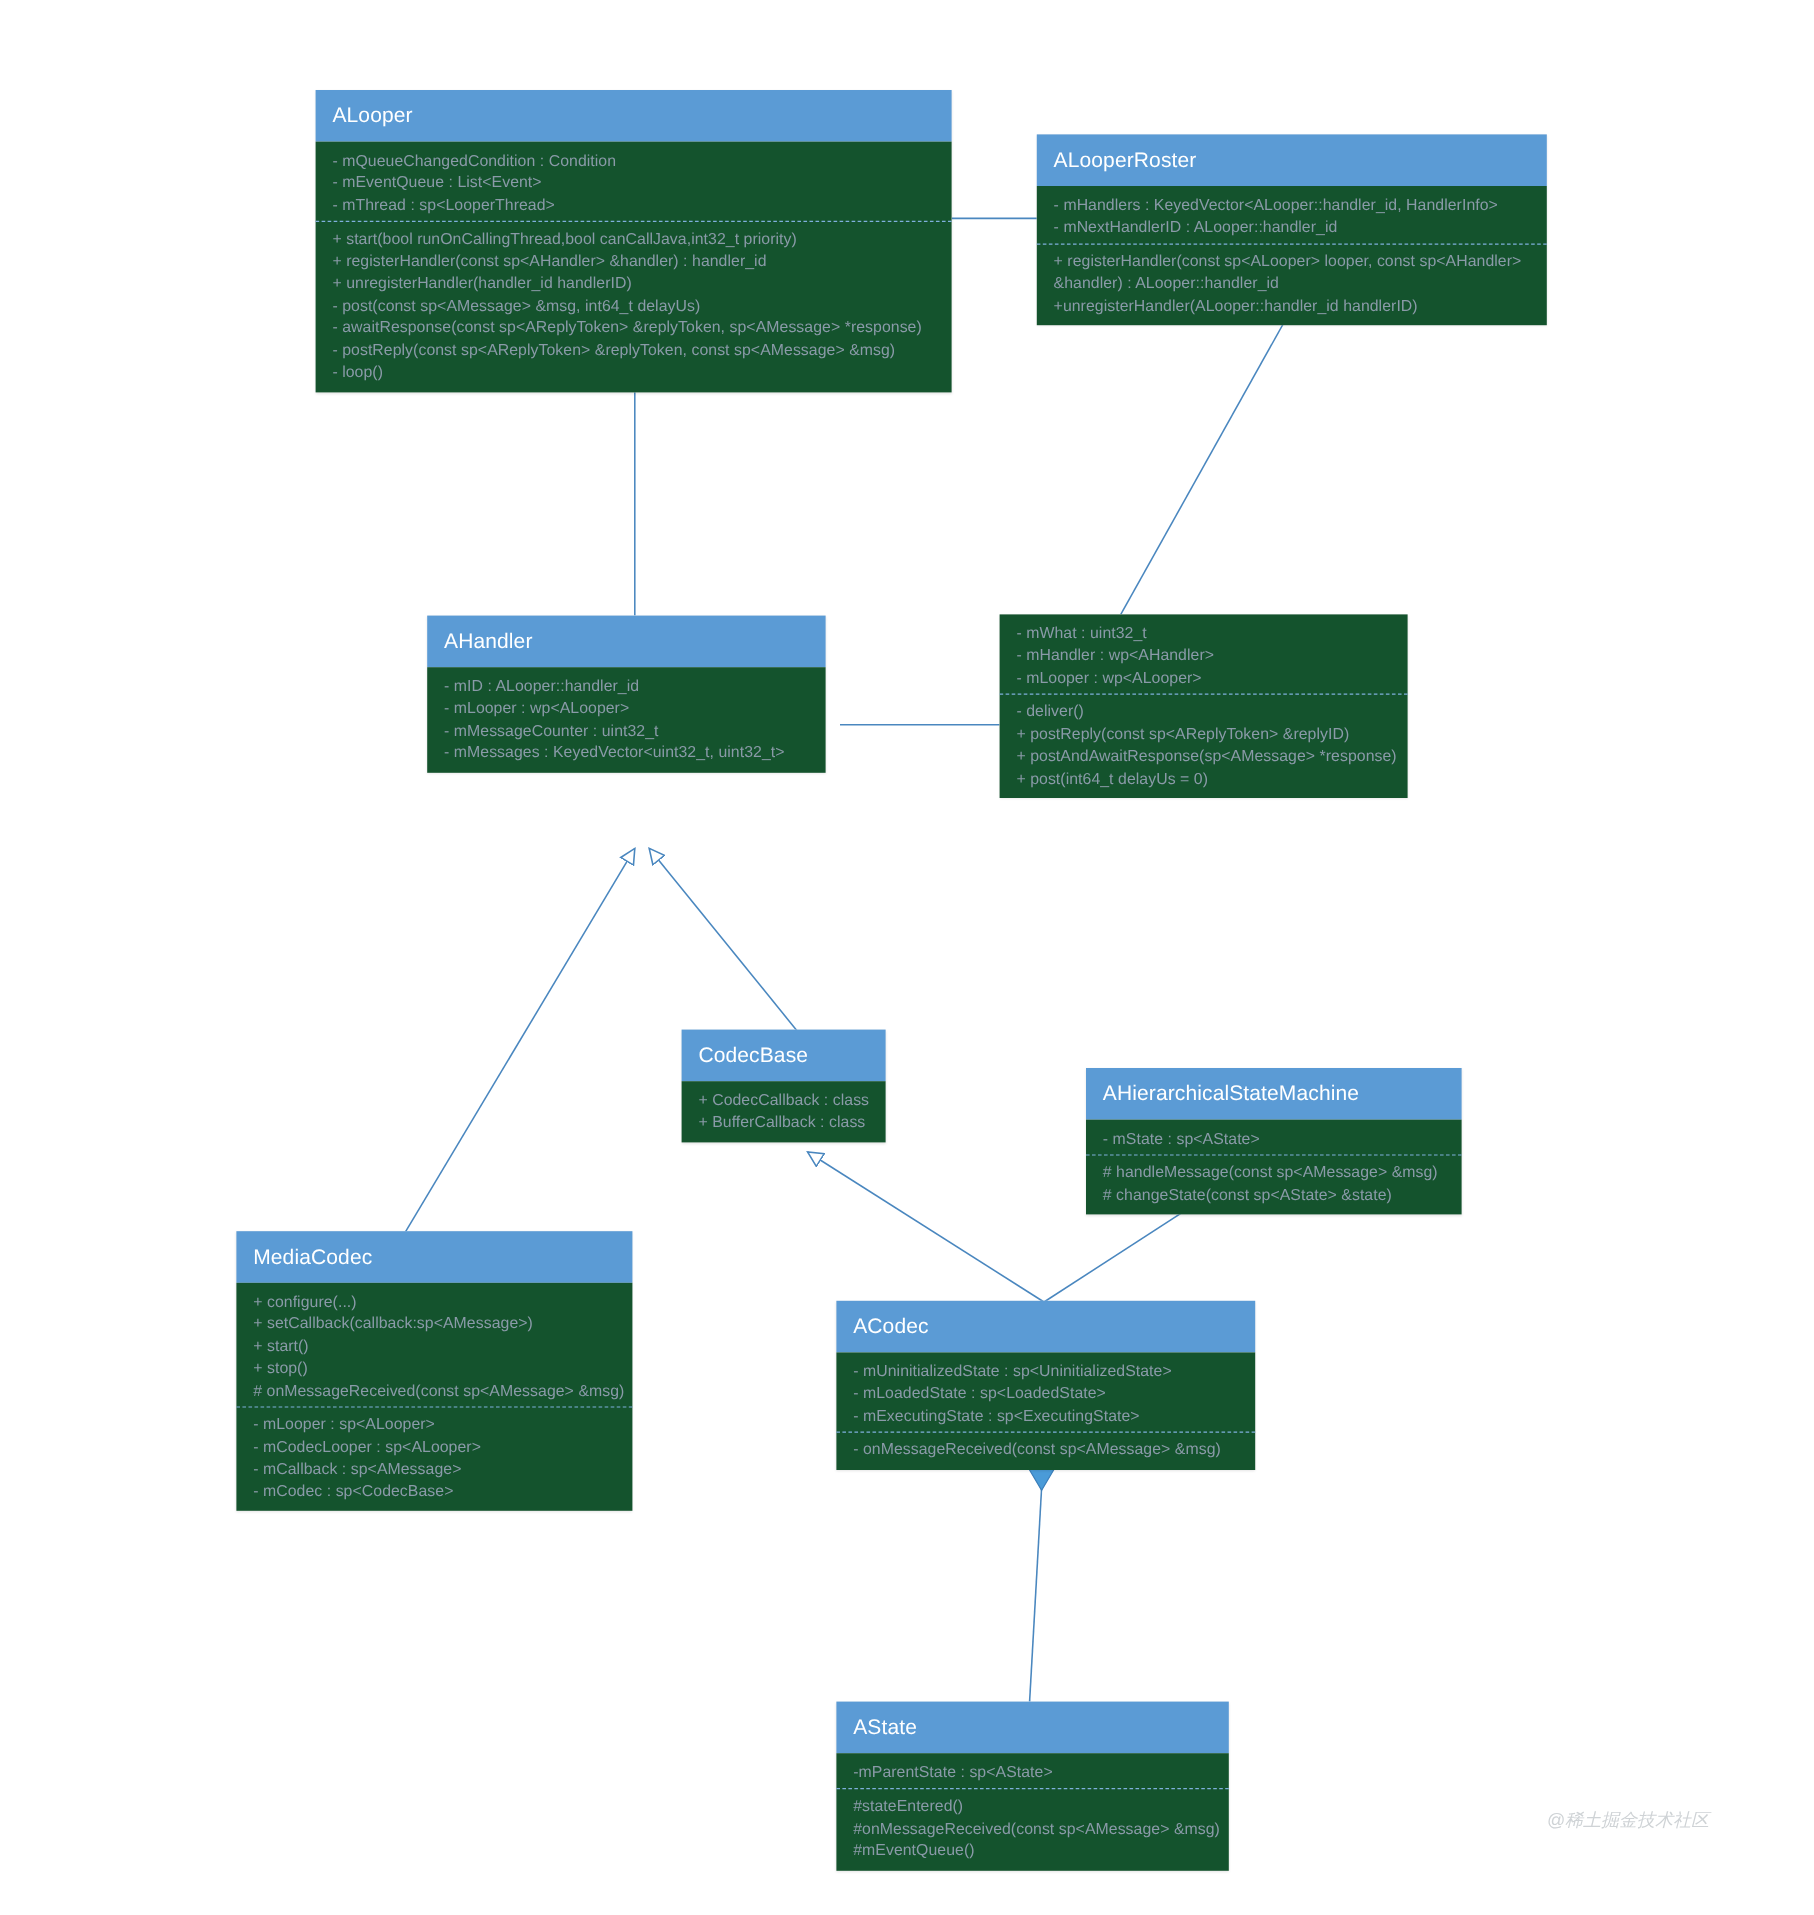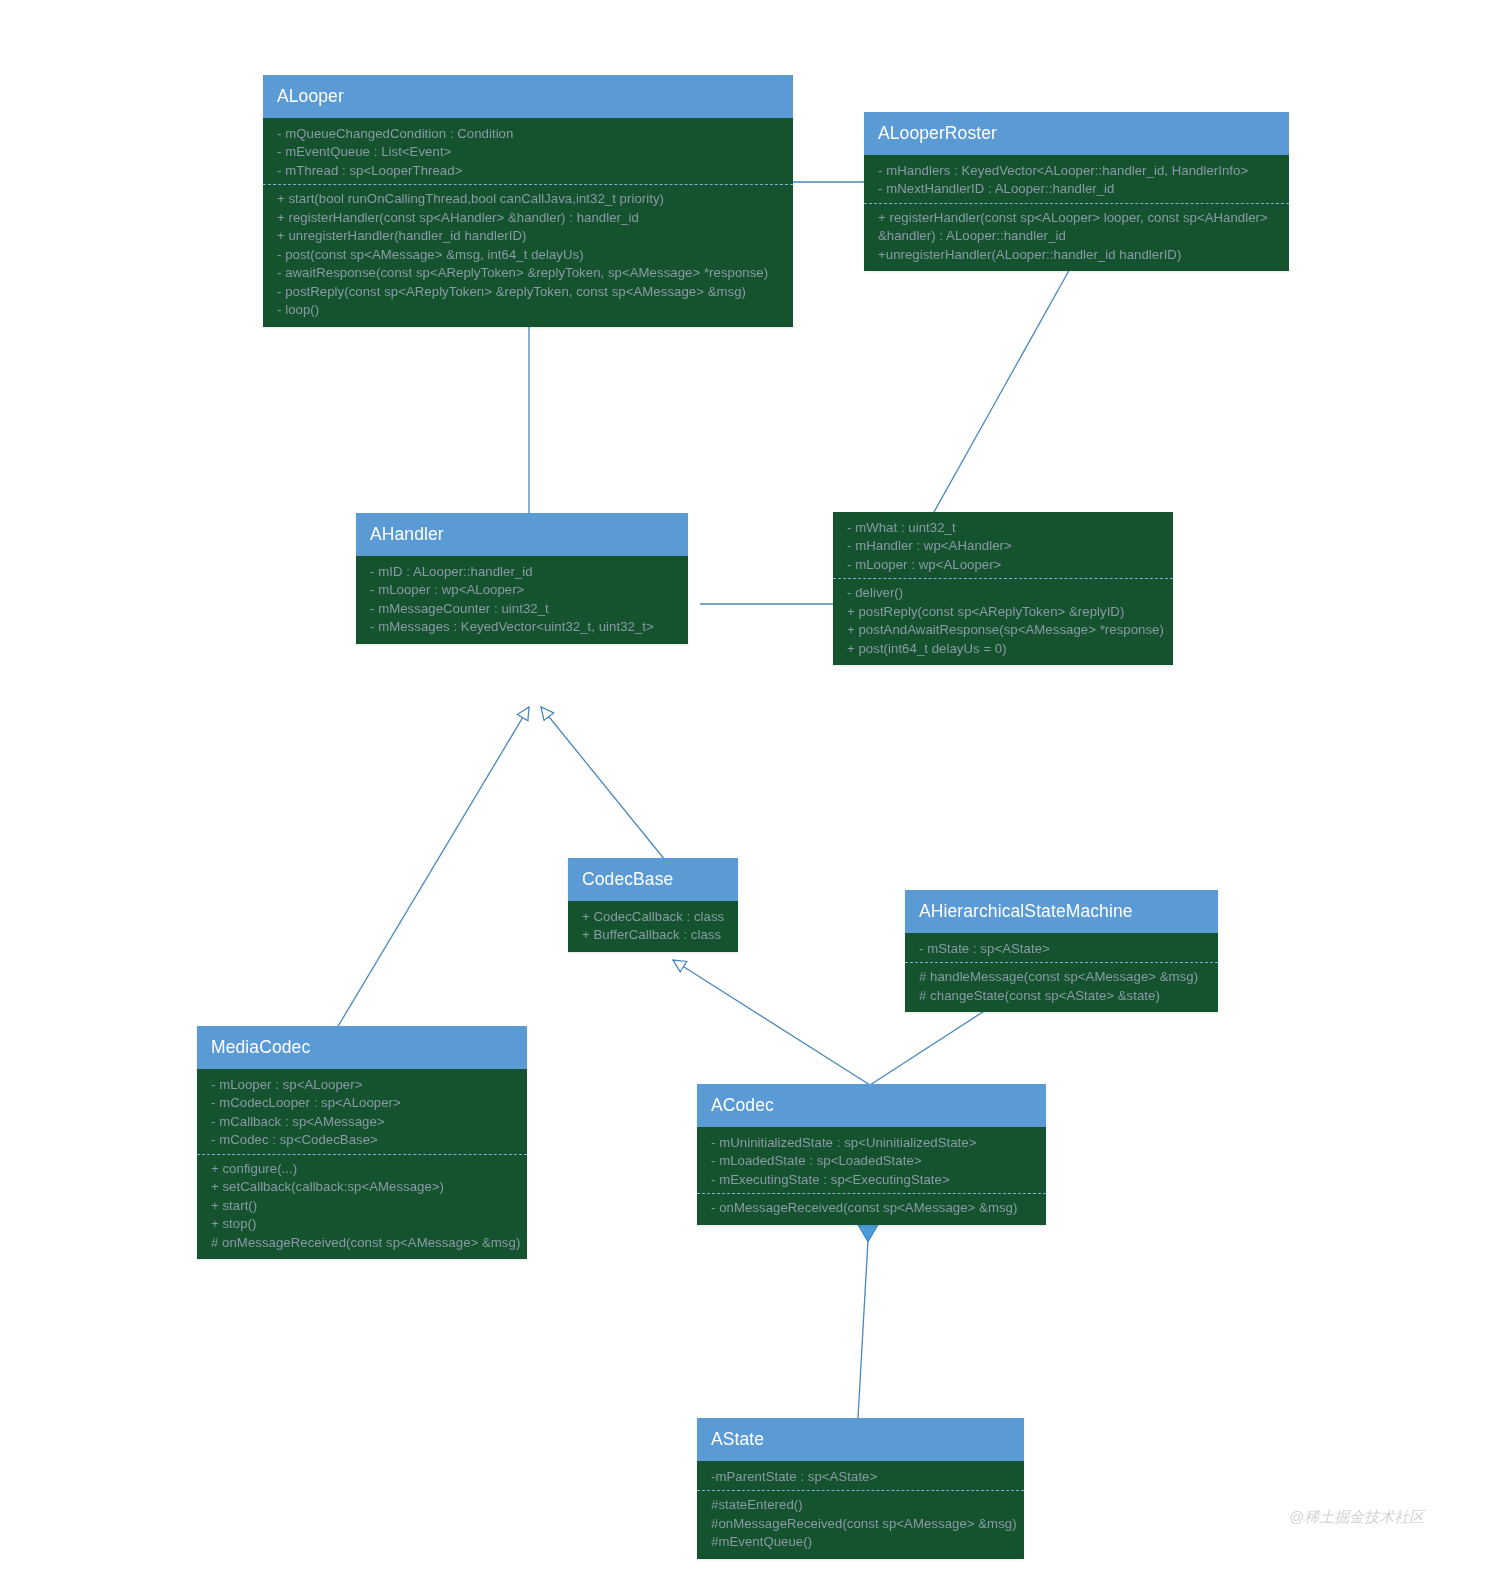--- a/index.html
+++ b/index.html
@@ -204,32 +204,32 @@
         <div class="uml-line"># handleMessage(const sp&lt;AMessage&gt; &amp;msg)</div>
         <div class="uml-line"># changeState(const sp&lt;AState&gt; &amp;state)</div>
       </div>
     </div>
   </div>
 
   <div class="uml-class" style="left:197px; top:1026px; width:330px;">
     <div class="uml-header">MediaCodec</div>
     <div class="uml-body">
       <div class="uml-compartment">
-        <div class="uml-line">- mLooper : sp&lt;ALooper&gt;</div>
-        <div class="uml-line">- mCodecLooper : sp&lt;ALooper&gt;</div>
-        <div class="uml-line">- mCallback : sp&lt;AMessage&gt;</div>
-        <div class="uml-line">- mCodec : sp&lt;CodecBase&gt;</div>
-      </div>
-      <div class="uml-compartment">
         <div class="uml-line">+ configure(...)</div>
         <div class="uml-line">+ setCallback(callback:sp&lt;AMessage&gt;)</div>
         <div class="uml-line">+ start()</div>
         <div class="uml-line">+ stop()</div>
         <div class="uml-line"># onMessageReceived(const sp&lt;AMessage&gt; &amp;msg)</div>
       </div>
+      <div class="uml-compartment">
+        <div class="uml-line">- mLooper : sp&lt;ALooper&gt;</div>
+        <div class="uml-line">- mCodecLooper : sp&lt;ALooper&gt;</div>
+        <div class="uml-line">- mCallback : sp&lt;AMessage&gt;</div>
+        <div class="uml-line">- mCodec : sp&lt;CodecBase&gt;</div>
+      </div>
     </div>
   </div>
 
   <div class="uml-class" style="left:697px; top:1084px; width:349px;">
     <div class="uml-header">ACodec</div>
     <div class="uml-body">
       <div class="uml-compartment">
         <div class="uml-line">- mUninitializedState : sp&lt;UninitializedState&gt;</div>
         <div class="uml-line">- mLoadedState : sp&lt;LoadedState&gt;</div>
         <div class="uml-line">- mExecutingState : sp&lt;ExecutingState&gt;</div>

